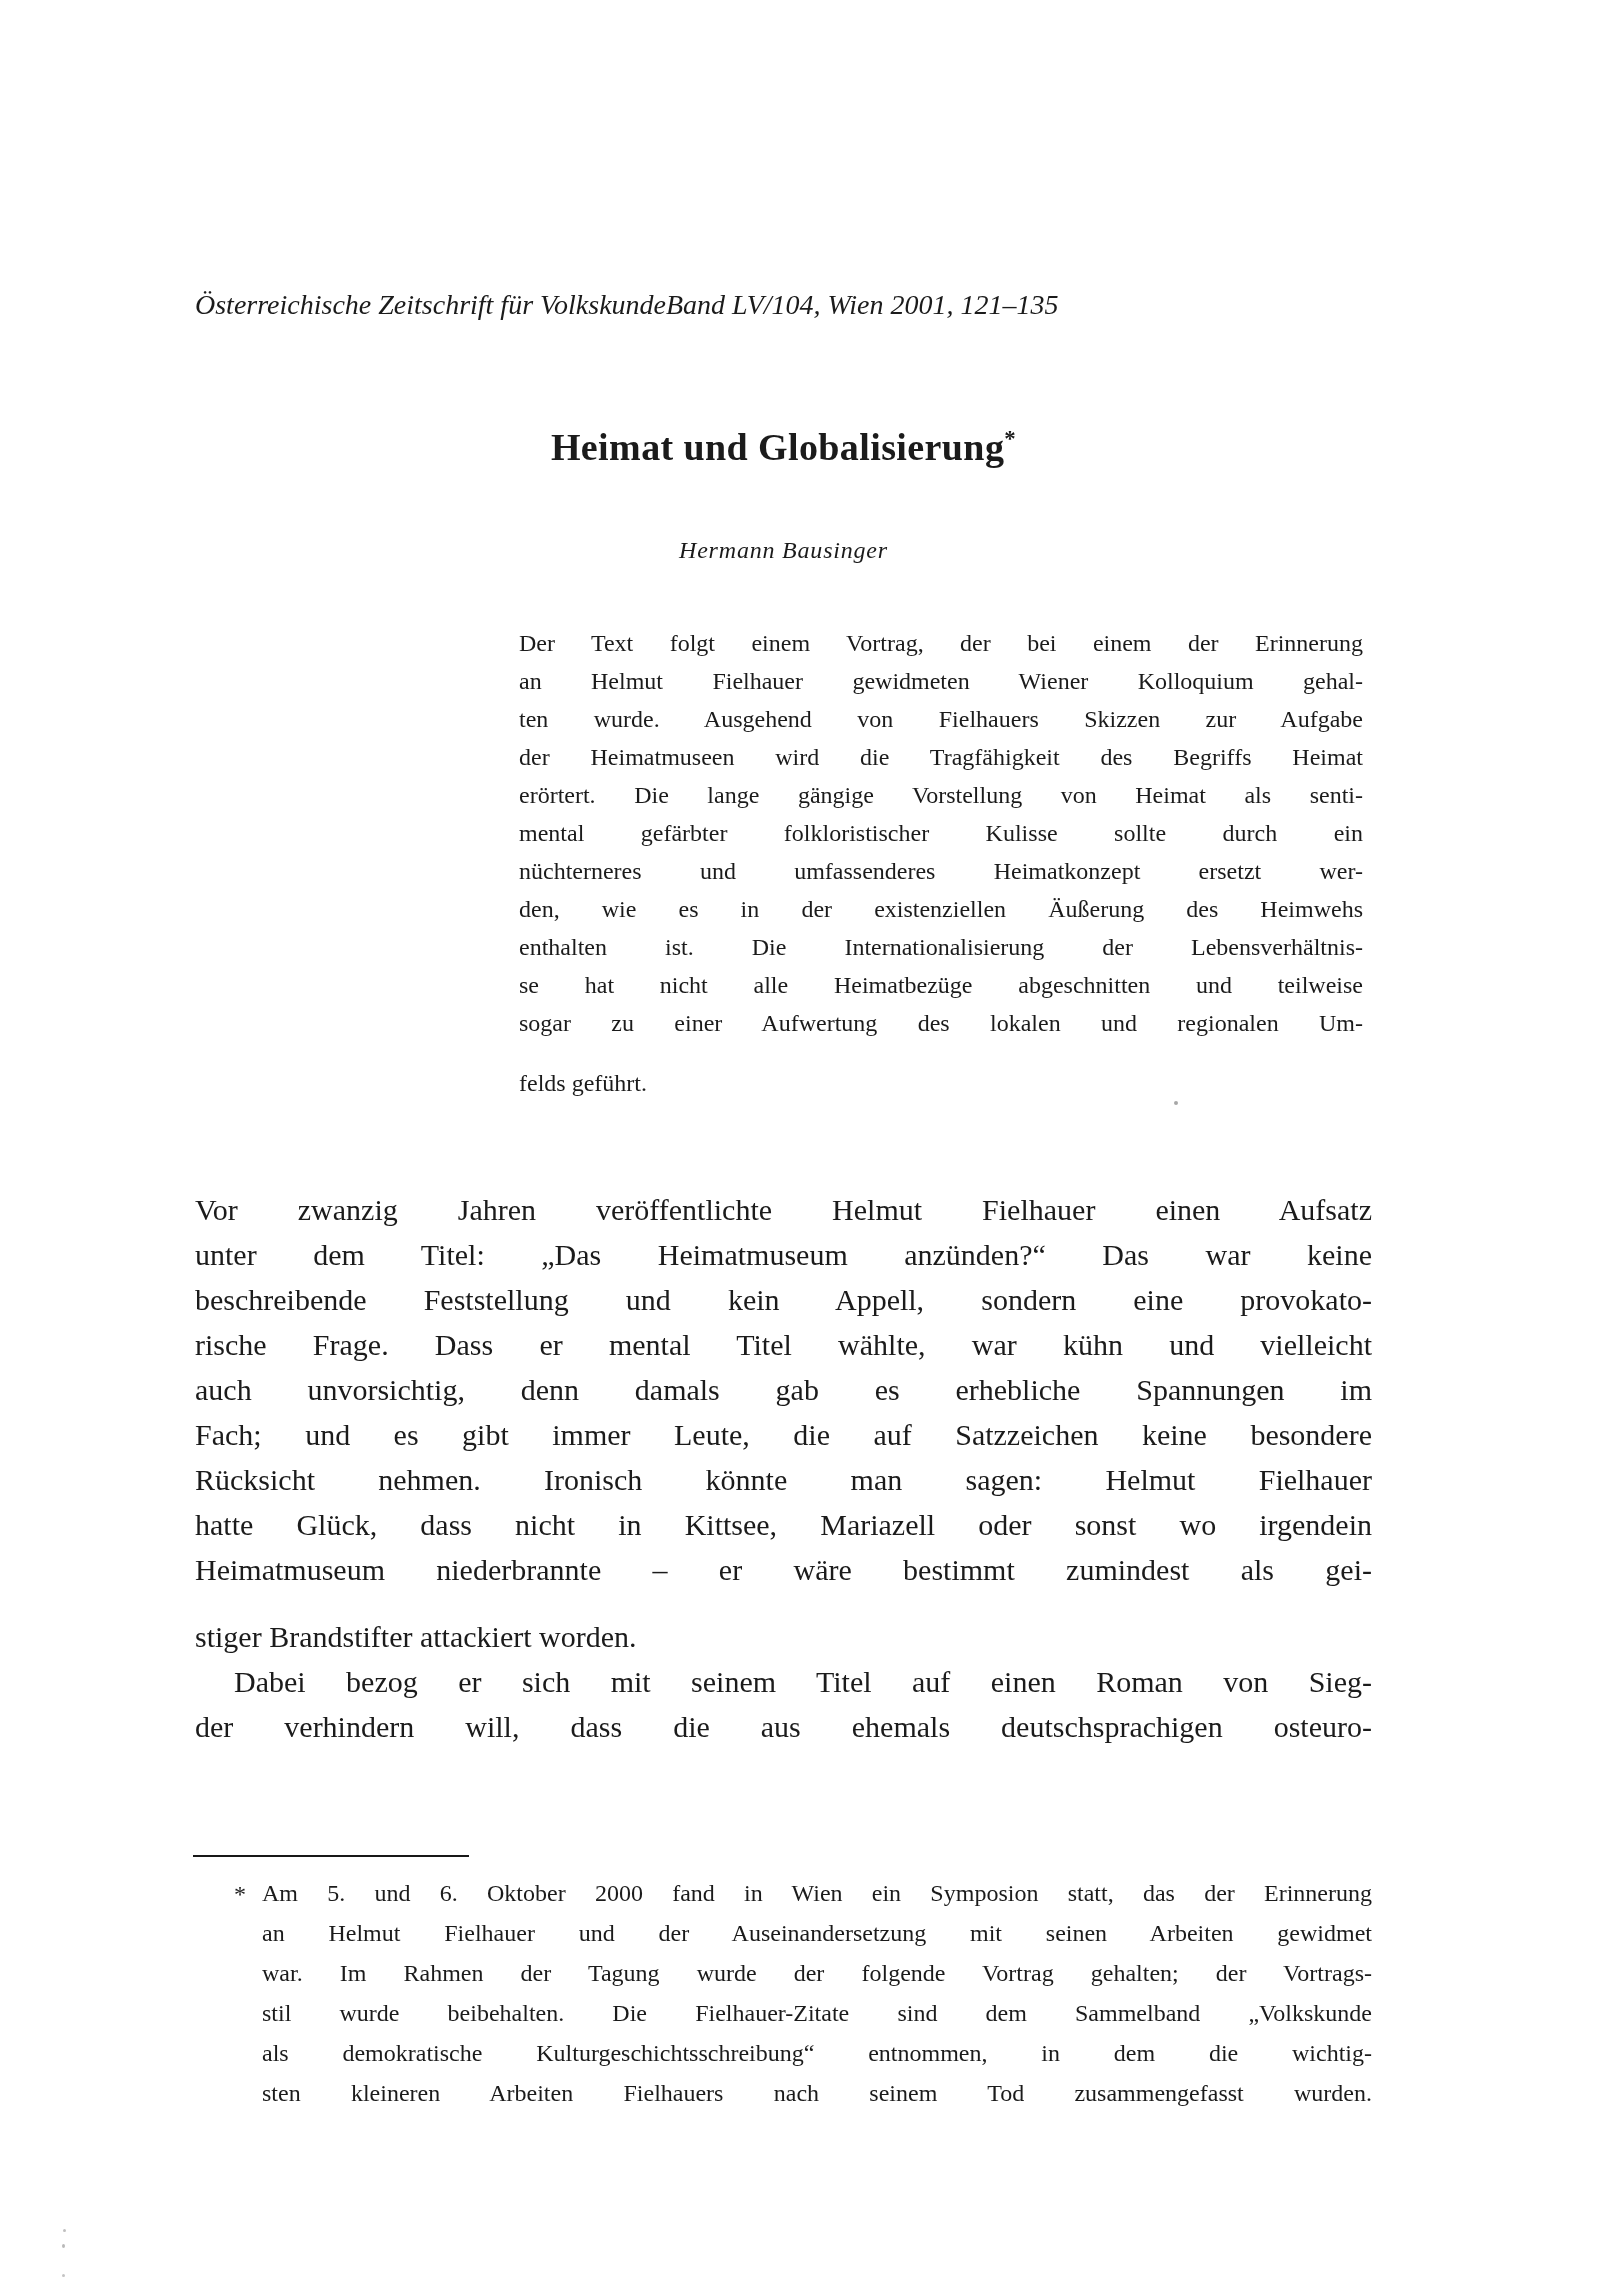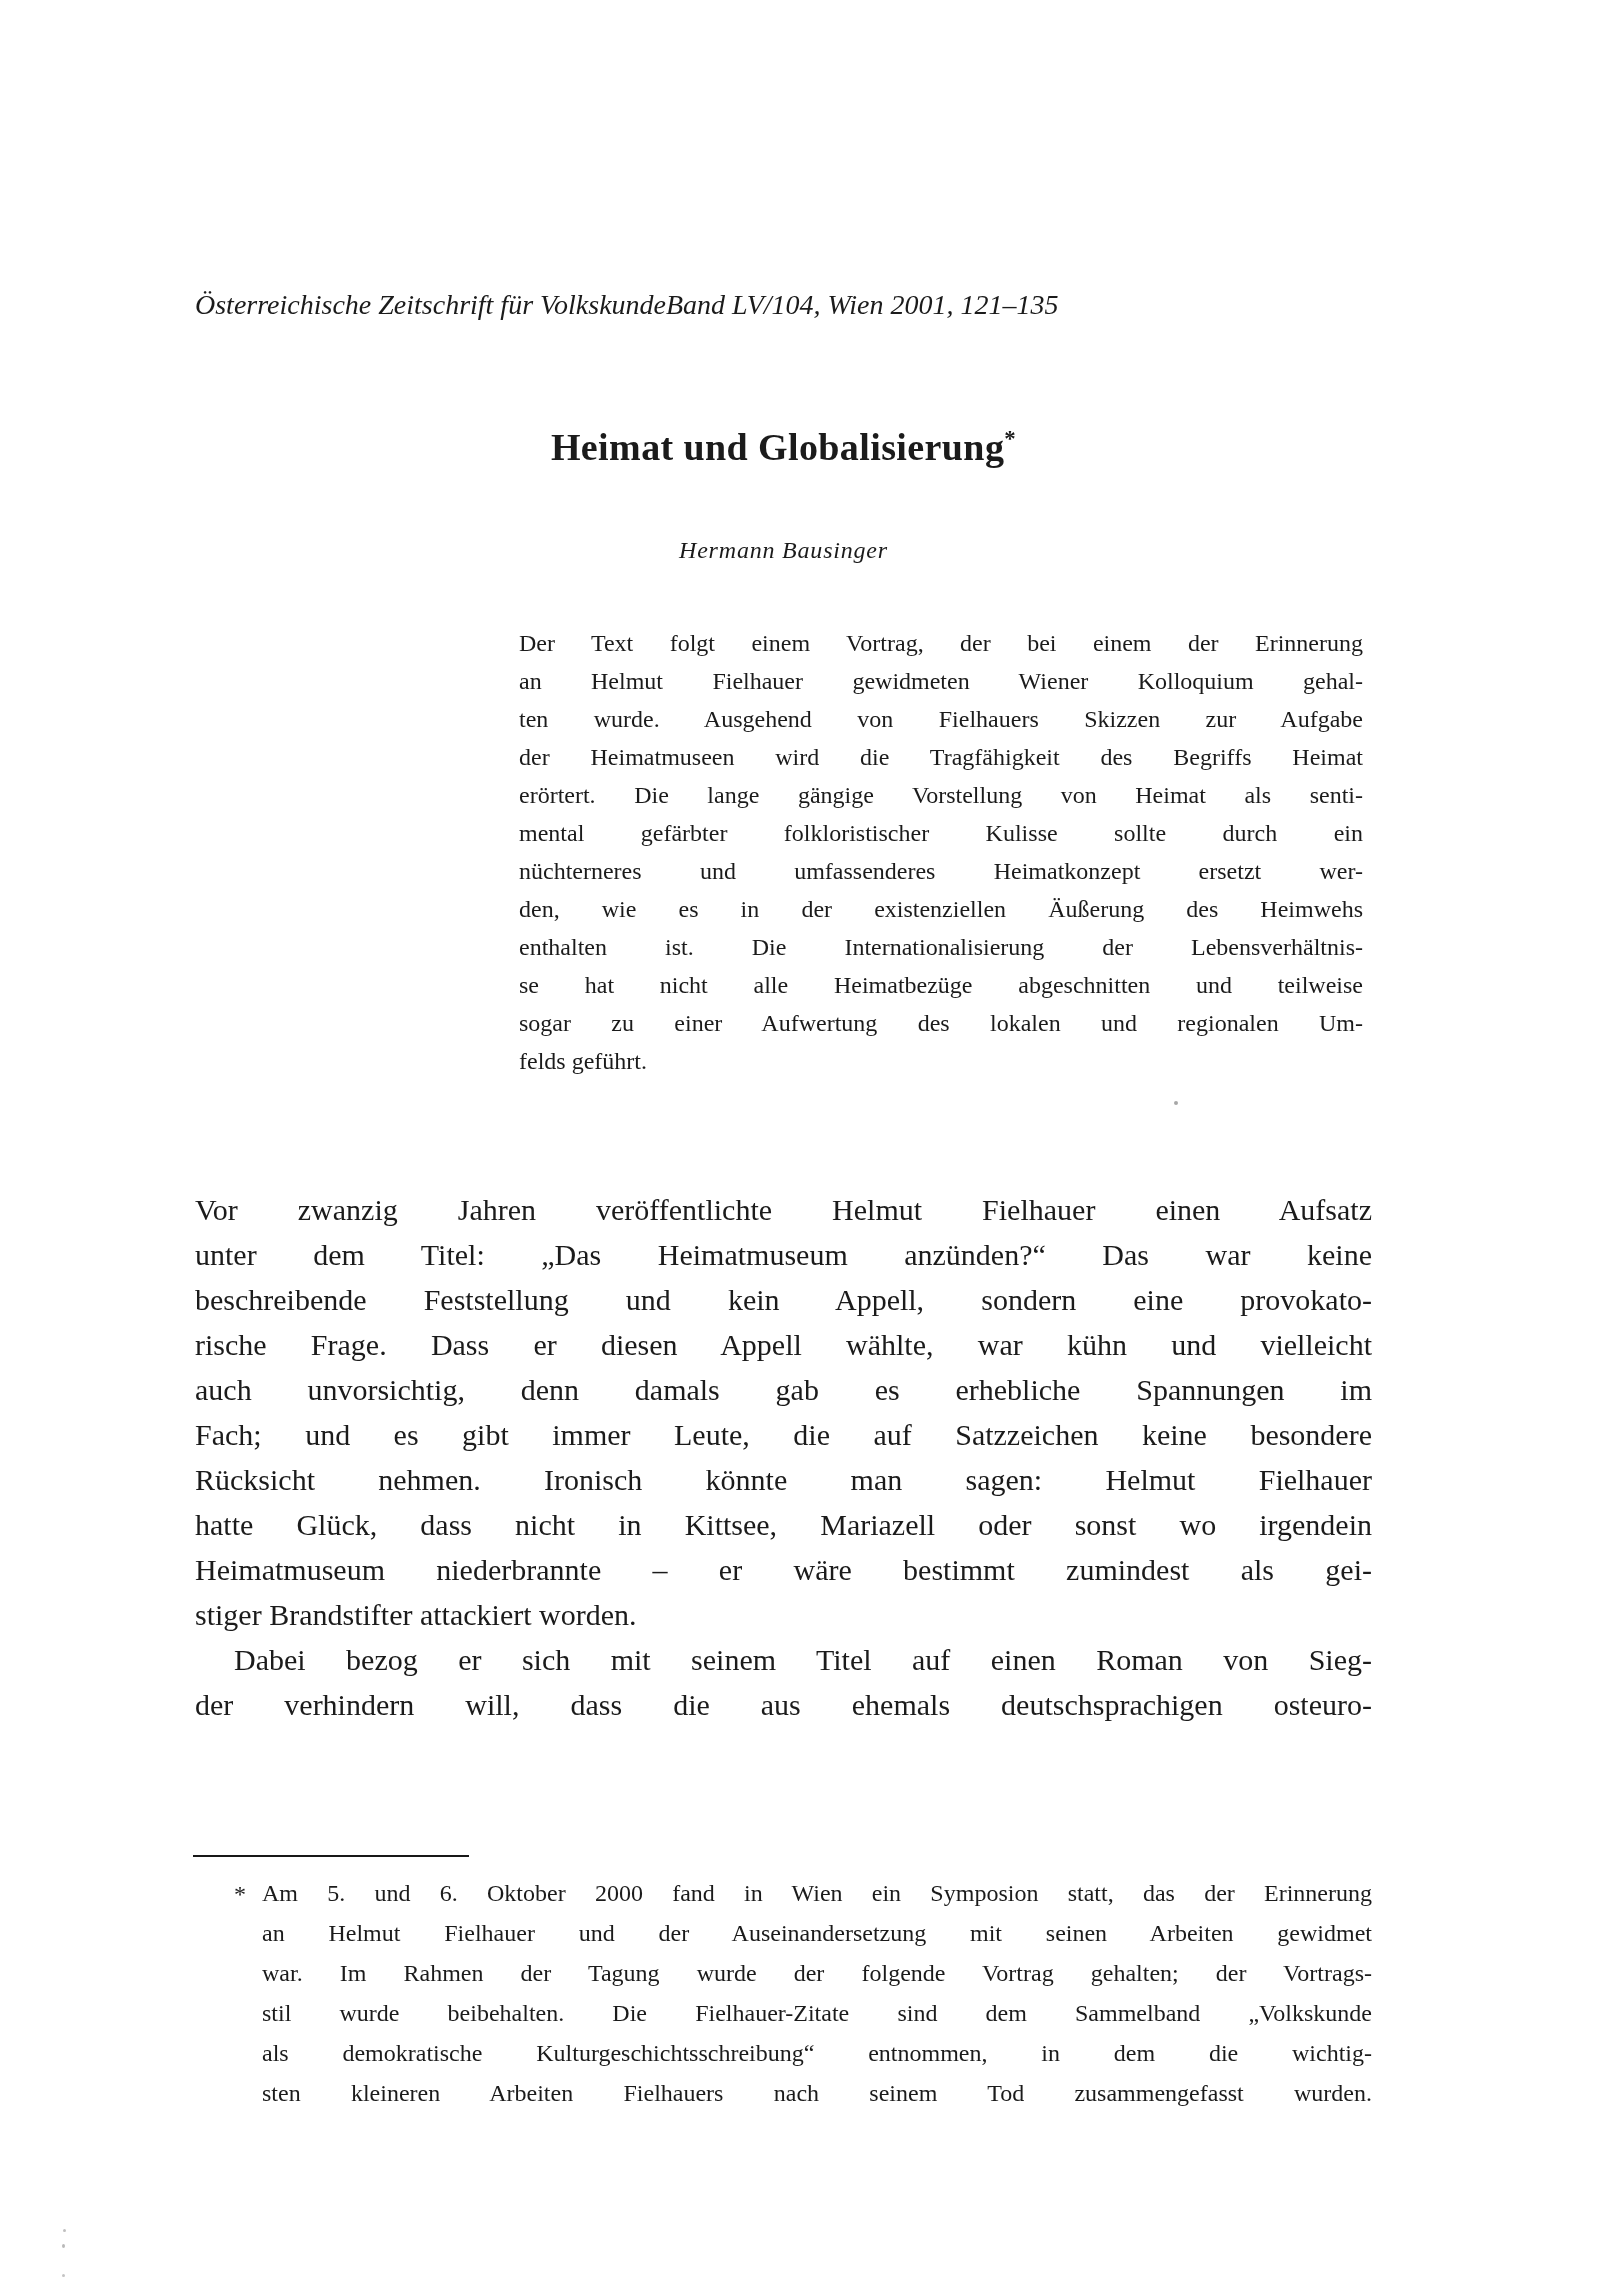--- a/index.html
+++ b/index.html
@@ -51,21 +51,21 @@
   .bodytext {
     position: absolute;
     left: 195px; top: 1187px; width: 1177px;
     font-size: 30px;
     line-height: 45px;
   }
   .line {
     text-align: justify;
     text-align-last: justify;
   }
-  .line.end { text-align-last: left; }
+  .line.end { text-align-last: left; margin-top: 22px; }
   .line.indent { text-indent: 39px; }
   .fn-rule {
     position: absolute;
     left: 193px; top: 1855px;
     width: 276px; height: 2.4px;
     background: #181818;
   }
   .footnote {
     position: absolute;
     left: 234px; top: 1873px; width: 1138px;
@@ -114,21 +114,21 @@
     <div class="line">se hat nicht alle Heimatbezüge abgeschnitten und teilweise</div>
     <div class="line">sogar zu einer Aufwertung des lokalen und regionalen Um-</div>
     <div class="line end">felds geführt.</div>
   </div>
 
   <div class="bodytext">
     <div>
       <div class="line">Vor zwanzig Jahren veröffentlichte Helmut Fielhauer einen Aufsatz</div>
       <div class="line">unter dem Titel: „Das Heimatmuseum anzünden?“ Das war keine</div>
       <div class="line">beschreibende Feststellung und kein Appell, sondern eine provokato-</div>
-      <div class="line">rische Frage. Dass er diesen Appell wählte, war kühn und vielleicht</div>
+      <div class="line">rische Frage. Dass er mental Titel wählte, war kühn und vielleicht</div>
       <div class="line">auch unvorsichtig, denn damals gab es erhebliche Spannungen im</div>
       <div class="line">Fach; und es gibt immer Leute, die auf Satzzeichen keine besondere</div>
       <div class="line">Rücksicht nehmen. Ironisch könnte man sagen: Helmut Fielhauer</div>
       <div class="line">hatte Glück, dass nicht in Kittsee, Mariazell oder sonst wo irgendein</div>
       <div class="line">Heimatmuseum niederbrannte – er wäre bestimmt zumindest als gei-</div>
       <div class="line end">stiger Brandstifter attackiert worden.</div>
     </div>
     <div>
       <div class="line indent">Dabei bezog er sich mit seinem Titel auf einen Roman von Sieg-</div>
       <div class="line">der verhindern will, dass die aus ehemals deutschsprachigen osteuro-</div>

